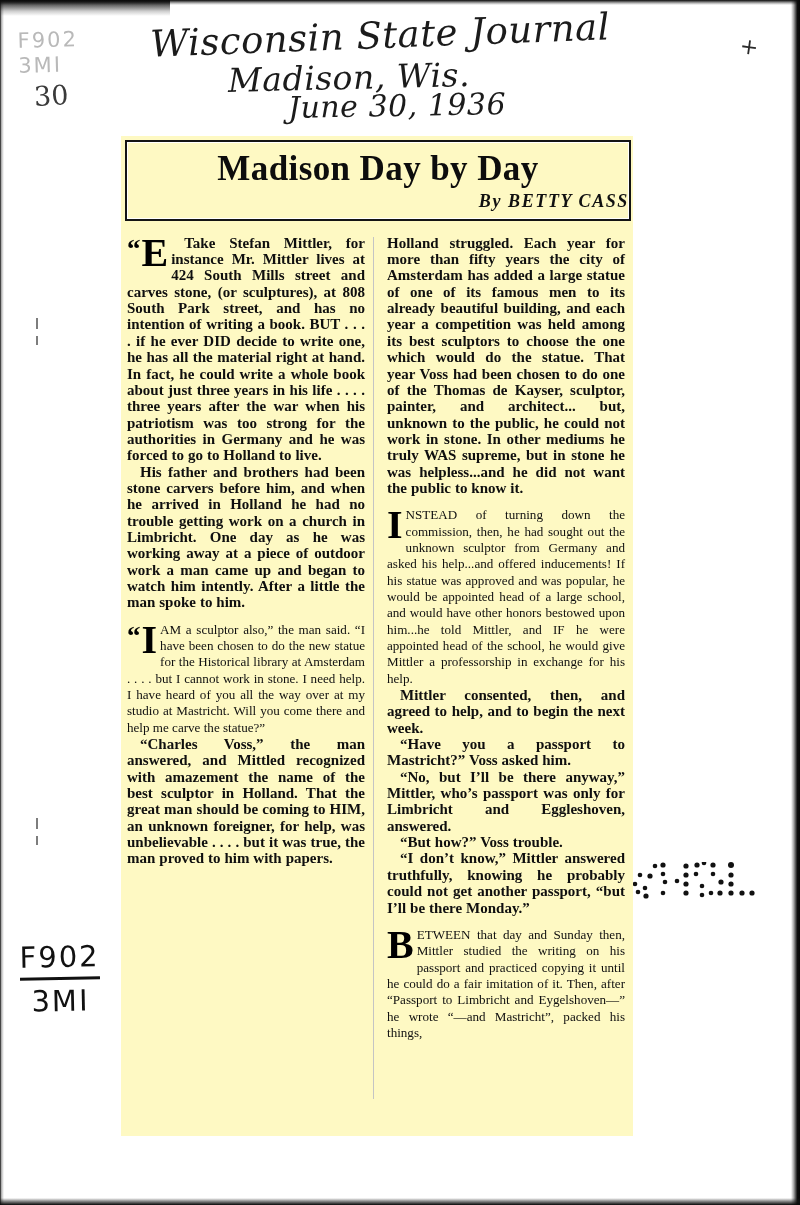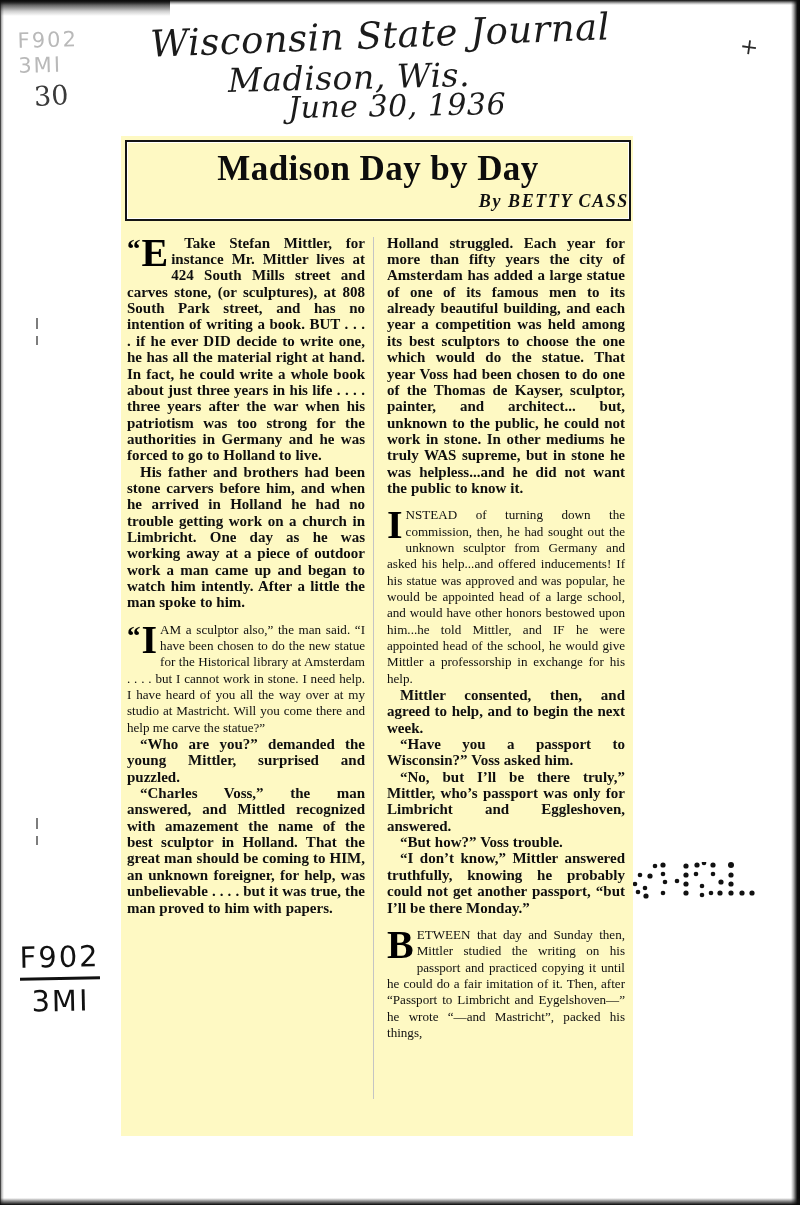--- a/index.html
+++ b/index.html
@@ -333,30 +333,29 @@
 
     <div class="columns">
       <div class="col-rule"></div>
 
       <div class="col col-left" id="col-left">
           <p class="dropcap"><span class="openquote">“</span><span class="cap">E</span></p>
           <p class="art">Take Stefan Mittler, for instance Mr. Mittler lives at 424 South Mills street and carves stone, (or sculptures), at 808 South Park street, and has no intention of writing a book. BUT . . . . if he ever DID decide to write one, he has all the material right at hand.  In fact, he could write a whole book about just three years in his life . . . . three years after the war when his patriotism was too strong for the authorities in Germany and he was forced to go to Holland to live.</p>
           <p class="art">His father and brothers had been stone carvers before him, and when he arrived in Holland he had no trouble getting work on a church in Limbricht. One day as he was working away at a piece of outdoor work a man came up and began to watch him intently.  After a little the man spoke to him.</p>
           <div class="gap"></div>
           <p class="dropcap"><span class="openquote">“</span><span class="cap">I</span><span> AM a sculptor also,” the man said.  “I have been chosen to do the new statue for the Historical library at Amsterdam . . . . but I cannot work in stone.  I need help.  I have heard of you all the way over at my studio at Mastricht. Will you come there and help me carve the statue?”</span></p>
-          <p class="art">“Who are you?” demanded the young Mittler, surprised and puzzled.</p>
           <p class="art">“Charles Voss,” the man answered, and Mittled recognized with amazement the name of the best sculptor in Holland. That the great man should be coming to HIM, an unknown foreigner, for help, was unbelievable . . . . but it was true, the man proved to him with papers.</p>
         </div>
       <div class="col col-right" id="col-right">
           <p class="art tight">Holland struggled. Each year for more than fifty years the city of Amsterdam has added a large statue of one of its famous men to its already beautiful building, and each year a competition was held among its best sculptors to choose the one which would do the statue. That year Voss had been chosen to do one of the Thomas de Kayser, sculptor, painter, and architect... but, unknown to the public, he could not  work in stone. In other mediums he truly WAS supreme, but in stone he was helpless...and he did not want the public to know it.</p>
           <div class="gap"></div>
           <p class="dropcap"><span class="cap">I</span><span>NSTEAD of turning down the commission, then, he had sought out the unknown sculptor from Germany and asked his help...and offered inducements! If his statue was approved and was popular, he would be appointed head of a large school, and would have other honors bestowed upon him...he told Mittler, and IF he were appointed head of the school, he would give Mittler a professorship in exchange for his help.</span></p>
           <p class="art">Mittler consented, then, and agreed to help, and to begin the next week.</p>
-          <p class="art">“Have you a passport to Wisconsin?” Voss asked him.</p>
-          <p class="art">“No, but I’ll be there truly,” Mittler, who’s passport was only for Limbricht and Eggleshoven, answered.</p>
+          <p class="art">“Have you a passport to Mastricht?” Voss asked him.</p>
+          <p class="art">“No, but I’ll be there anyway,” Mittler, who’s passport was only for Limbricht and Eggleshoven, answered.</p>
           <p class="art">“But how?” Voss trouble.</p>
           <p class="art">“I don’t know,” Mittler answered truthfully, knowing he probably could not get another passport, “but I’ll be there Monday.”</p>
           <div class="gap"></div>
           <p class="dropcap"><span class="cap">B</span><span>ETWEEN that day and Sunday then, Mittler studied the writing on his passport and practiced copying it until he could do a fair imitation of it. Then, after “Passport to Limbricht and Eygelshoven—” he wrote “—and Mastricht”, packed his things,</span></p>
         </div>
     </div>
 
   </div>
 </div>
 

